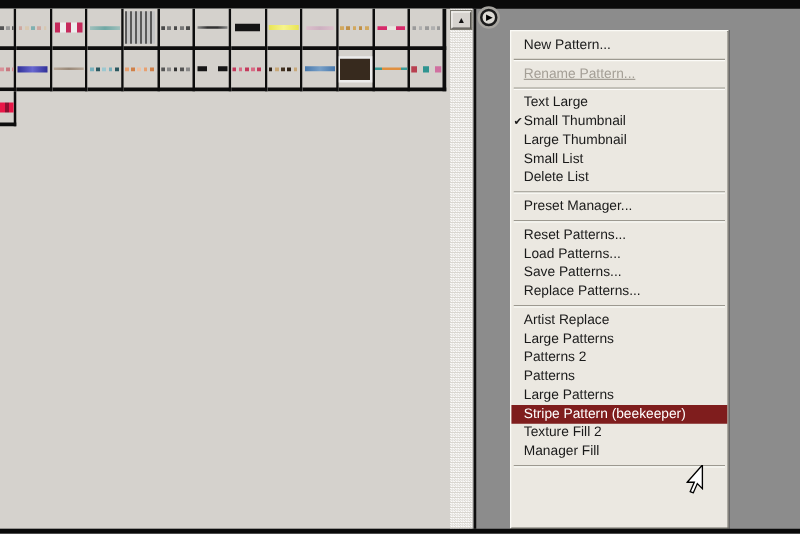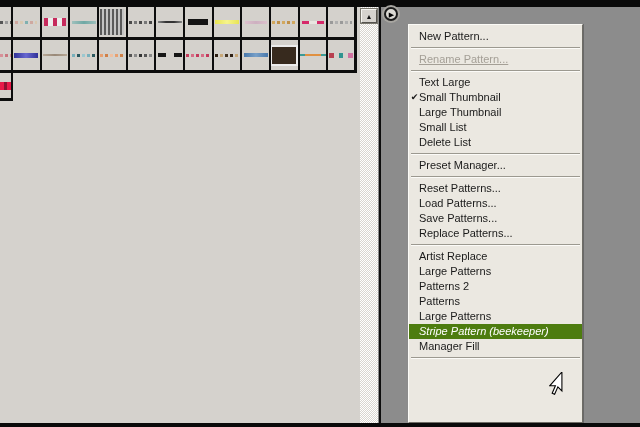--- a/index.html
+++ b/index.html
@@ -39,21 +39,21 @@
   .flyout span{font-size:7px;line-height:1;color:#000;margin-left:1px;}
 
   
   .menu{position:absolute;left:408px;top:24px;width:175px;height:399px;box-sizing:border-box;
      background:#ebe8e1;border:1px solid;border-color:#fbfaf6 #6f6d66 #6f6d66 #fbfaf6;
      box-shadow:1px 0 0 rgba(0,0,0,.25);padding-top:4px;overflow:hidden;z-index:5;}
   .mi{position:relative;height:15px;line-height:15px;font-size:11px;color:#1a1a1a;
       padding-left:10px;white-space:nowrap;}
   .mi .check{position:absolute;left:1px;top:0;width:9px;font-size:9px;text-align:center;}
   .mi.disabled{color:#a49f96;text-decoration:underline;}
-  .mi.selected{background:#4d7c0f;color:#ffffff;font-style:italic;}
+  .mi.selected{background:#7f1d1d;color:#ffffff;}
   .sep{height:0;margin:3px 2px;border-top:1px solid #9c9990;border-bottom:1px solid #fcfbf8;}
 
   .cursor{position:absolute;left:549px;top:372px;z-index:10;}
 </style>
 </head>
 <body>
 
 <div class="stage">
 
   <div class="topbar"></div>
@@ -176,20 +176,21 @@
       <div class="mi"><span>Load Patterns...</span></div>
       <div class="mi"><span>Save Patterns...</span></div>
       <div class="mi"><span>Replace Patterns...</span></div>
       <div class="sep"></div>
       <div class="mi"><span>Artist Replace</span></div>
       <div class="mi"><span>Large Patterns</span></div>
       <div class="mi"><span>Patterns 2</span></div>
       <div class="mi"><span>Patterns</span></div>
       <div class="mi"><span>Large Patterns</span></div>
       <div class="mi selected"><span>Stripe Pattern (beekeeper)</span></div>
+      <div class="mi"><span>Texture Fill 2</span></div>
       <div class="mi"><span>Manager Fill</span></div>
       <div class="sep"></div>
     </div>
 
   <svg class="cursor" width="15" height="23" viewBox="0 0 10 17">
     <polygon points="9,0 9,14 6,11 3.6,16.5 1.8,15.7 4.2,10.2 0,10.2" fill="#ffffff" stroke="#000000" stroke-width="0.8"></polygon>
   </svg>
 
   <div class="bottombar"></div>
 </div>

